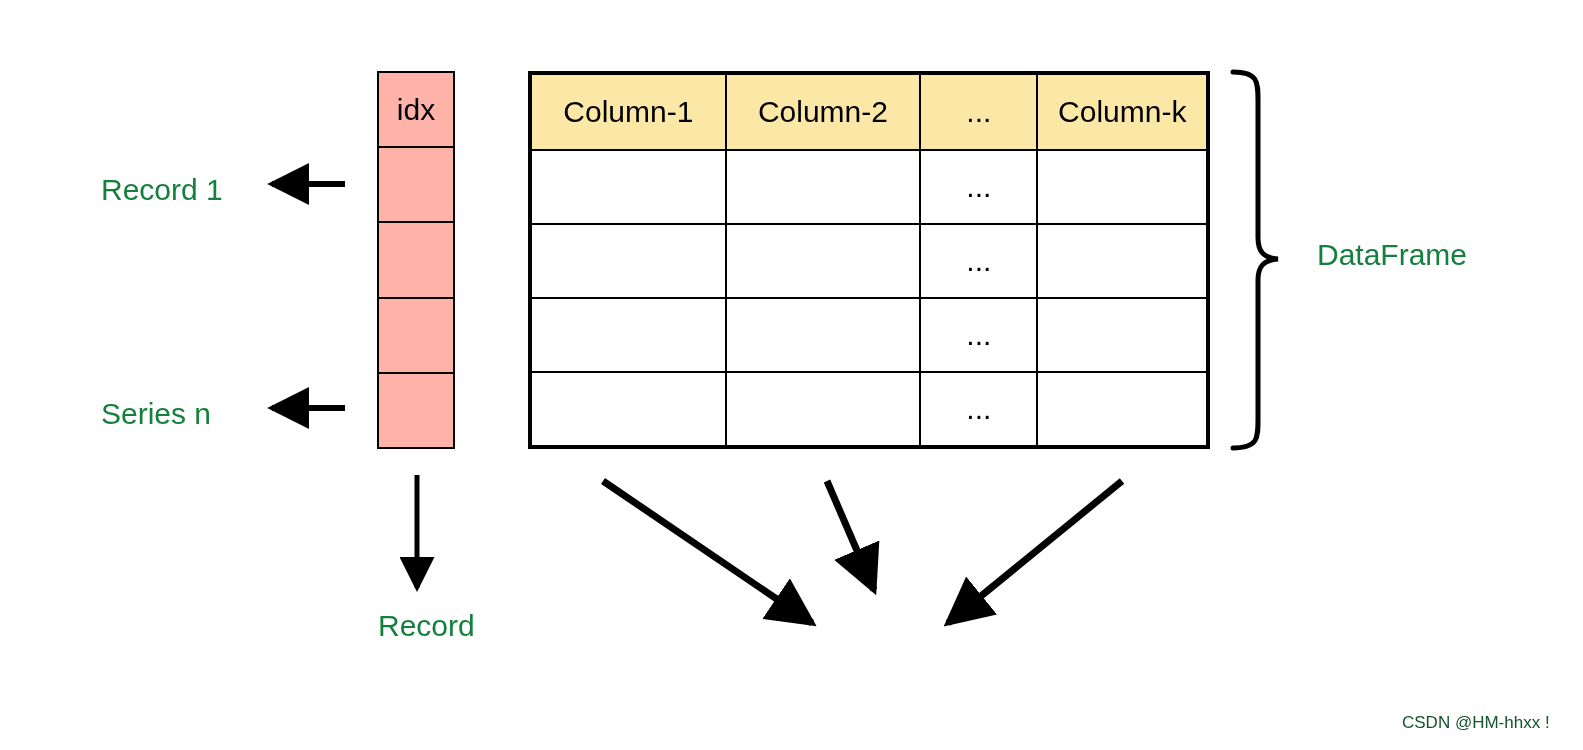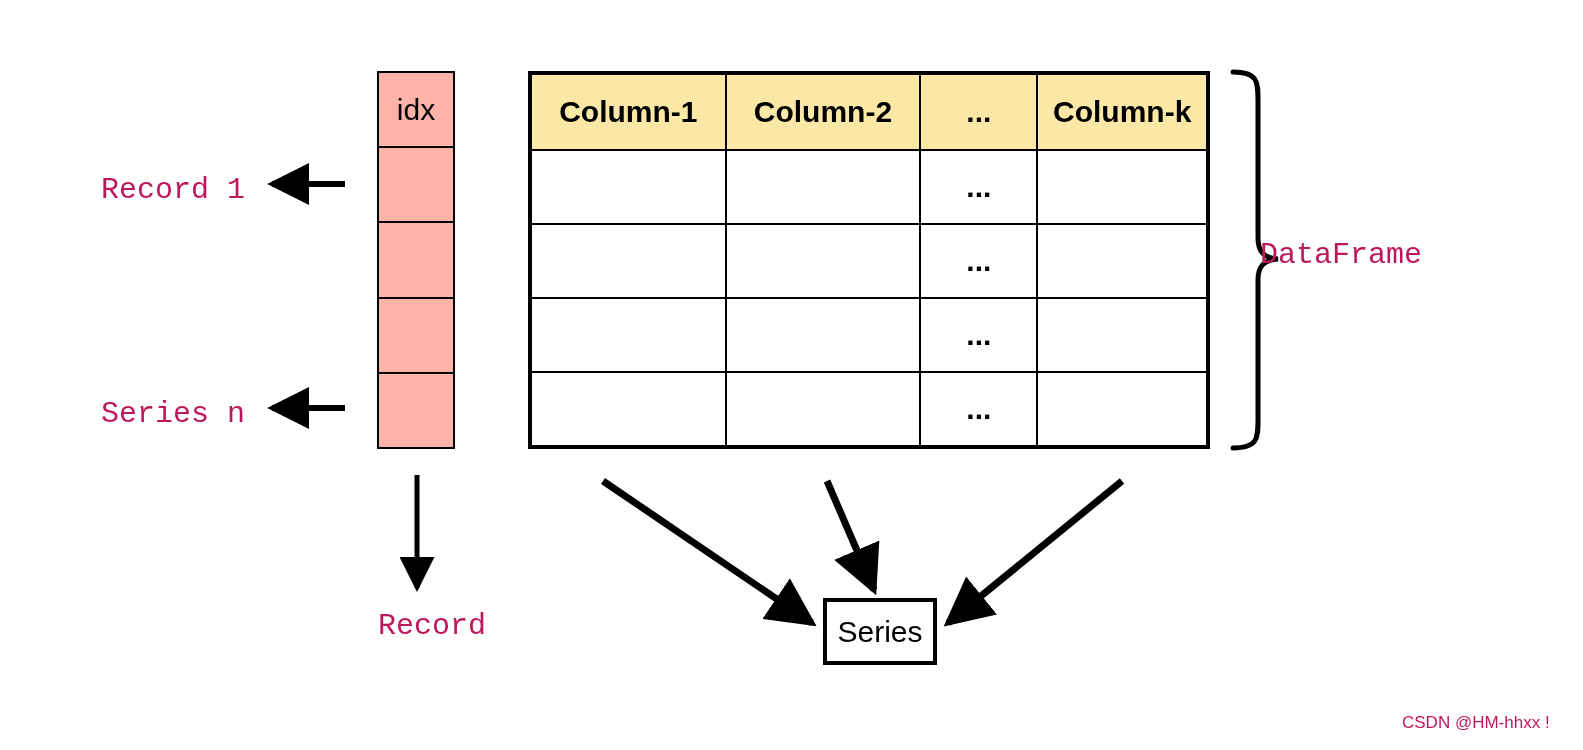--- a/index.html
+++ b/index.html
@@ -70,49 +70,48 @@
     width: 100%;
     height: 100%;
     border-collapse: collapse;
     table-layout: fixed;
   }
   .df-table th, .df-table td {
     border: 2px solid #000000;
     box-sizing: border-box;
     text-align: center;
     vertical-align: middle;
-    font-weight: bold;
+    font-weight: normal;
     font-size: 30px;
     color: #000000;
     padding: 0;
     line-height: 1;
   }
   .df-table thead th {
     background: #fce8a6;
     height: 76px;
   }
   .df-table tbody td { background: #ffffff; }
   .col-1 { width: 186px; }
   .col-2 { width: 186px; }
   .col-dots { width: 112px; }
   .col-k   { width: 162px; }
 
   
   .label {
     position: absolute;
     font-size: 30px;
-    color: #be185d;
+    color: #15803d;
     white-space: nowrap;
     line-height: 1;
-    font-family: Liberation Mono, monospace;
   }
   #label-record-1 { left: 101px; top: 175px; }
   #label-record-n { left: 101px; top: 399px; }
   #label-index    { left: 378px; top: 611px; }
-  #label-dataframe{ left: 1260px; top: 240px; }
+  #label-dataframe{ left: 1317px; top: 240px; }
 
   
   .series-box {
     position: absolute;
     left: 823px;
     top: 598px;
     width: 114px;
     height: 67px;
     border: 4px solid #000000;
     box-sizing: border-box;
@@ -124,21 +123,21 @@
     color: #000000;
     line-height: 1;
   }
 
   
   .watermark {
     position: absolute;
     left: 1402px;
     top: 714px;
     font-size: 17px;
-    color: #be185d;
+    color: #14532d;
     white-space: nowrap;
     line-height: 1;
   }
 </style>
 </head>
 <body>
 
 <div id="canvas">
 
   <svg id="vector-layer" viewBox="0 0 1583 750">
@@ -214,19 +213,16 @@
         </tr>
       </tbody>
     </table>
   </div>
 
   <div class="label" id="label-record-1">Record 1</div>
   <div class="label" id="label-record-n">Series n</div>
   <div class="label" id="label-index">Record</div>
   <div class="label" id="label-dataframe">DataFrame</div>
 
-  <div class="series-box">
-    <span>Series</span>
-  </div>
 
   <div class="watermark">CSDN @HM-hhxx !</div>
 
 </div>
 
 </body></html>

